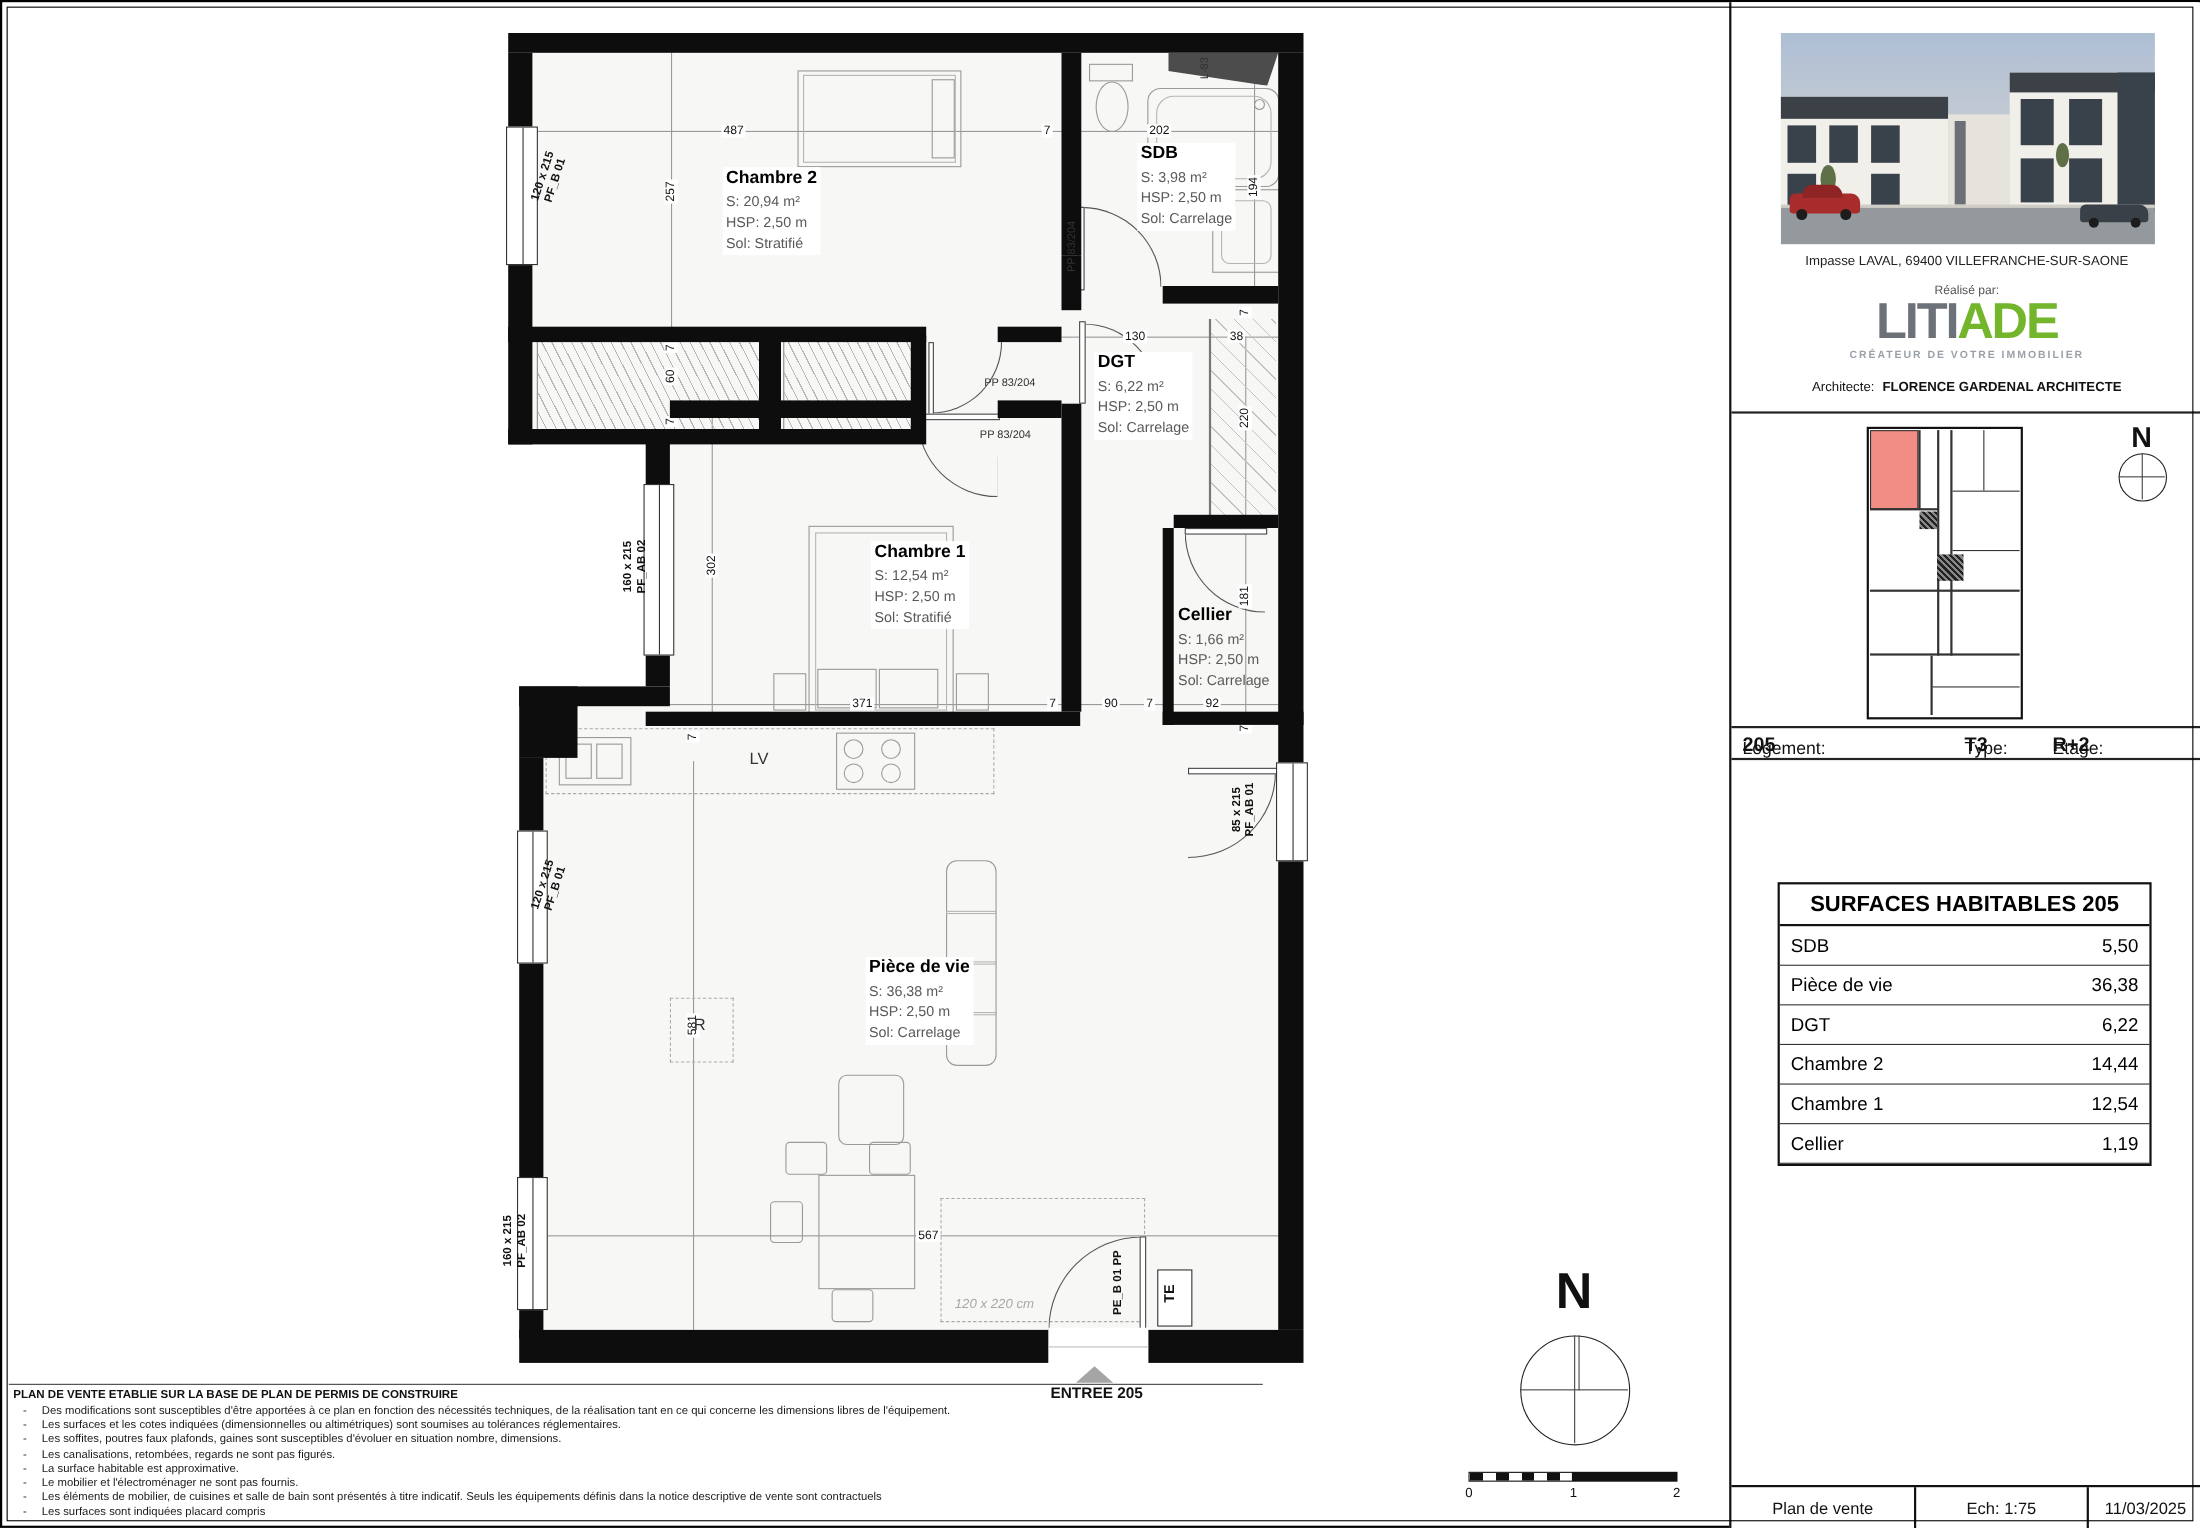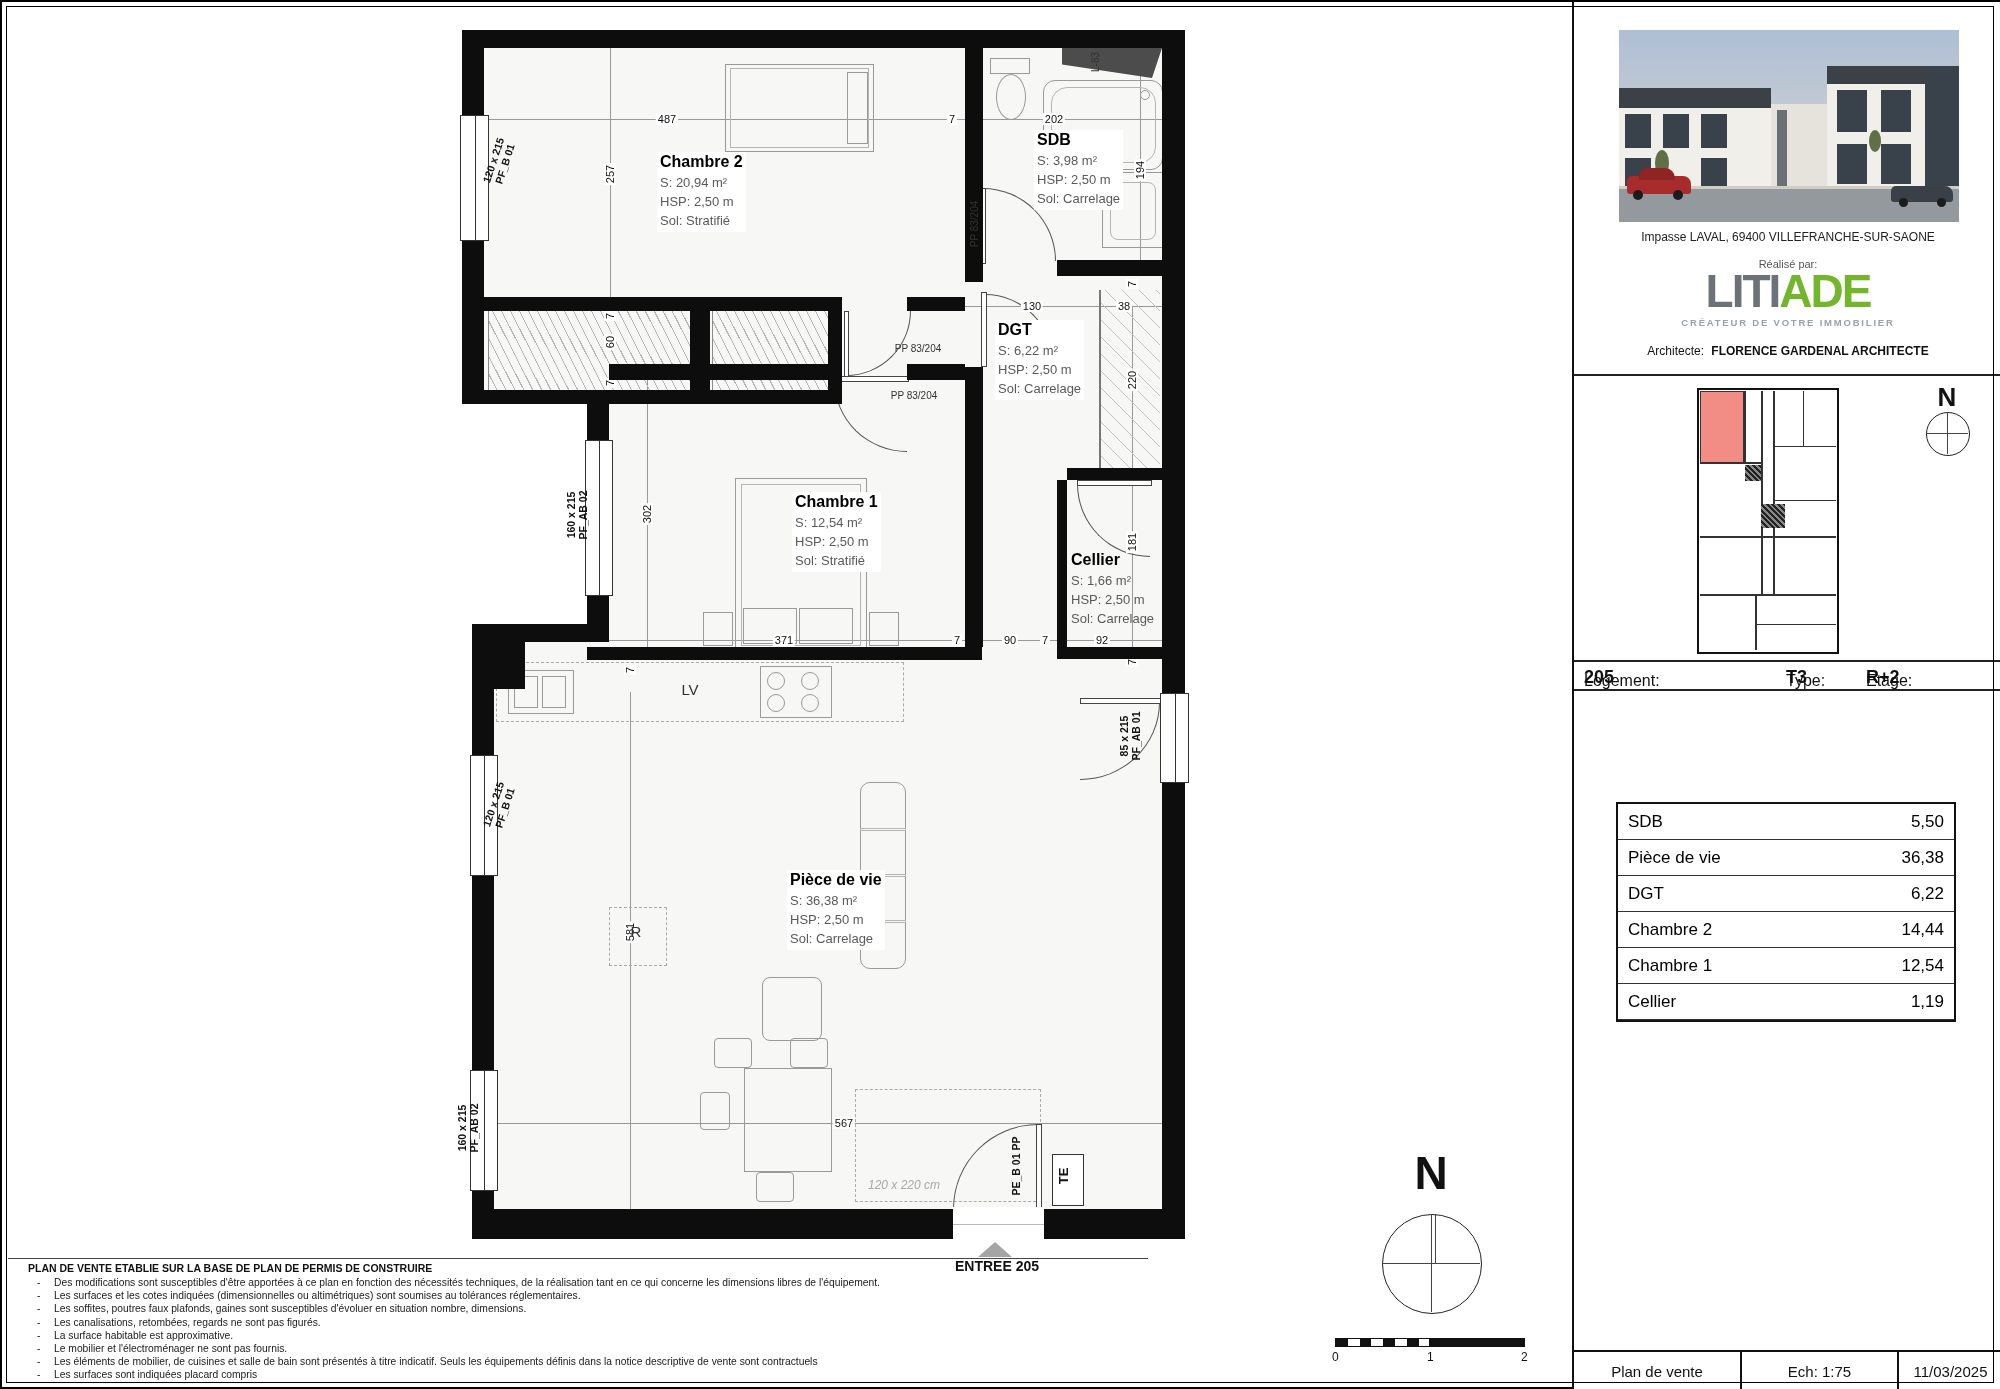--- a/index.html
+++ b/index.html
@@ -50,21 +50,21 @@
   
   .ncap{position:absolute;font-weight:bold;color:#111;text-align:center;z-index:10;}
   .ncircle{position:absolute;border:1.5px solid #222;border-radius:50%;z-index:10;}
   .nline{position:absolute;background:#444;z-index:11;}
   #scalebar{position:absolute;z-index:10;}
   #scalebar .segA{position:absolute;left:0;top:0;width:95px;height:9px;border:1px solid #111;box-sizing:border-box;
     background:repeating-linear-gradient(90deg,#111 0 11.8px,#fff 11.8px 23.6px);}
   #scalebar .segB{position:absolute;left:95px;top:0;width:95px;height:9px;background:#111;}
   #scalebar span{position:absolute;top:12px;font-size:12px;color:#111;}
   
-  #notes{position:absolute;left:26px;top:1260px;width:1080px;z-index:10;}
+  #notes{position:absolute;left:10px;top:1260px;width:1080px;z-index:10;}
   #notes .ntitle{font-size:10.5px;font-weight:bold;color:#111;margin-bottom:2px;}
   .note-row{display:flex;font-size:10.3px;color:#1a1a1a;line-height:13.2px;}
   .note-row .dash{width:26px;flex:0 0 26px;padding-left:9px;box-sizing:border-box;}
   #notes-topline{position:absolute;left:6px;top:1256px;width:1140px;height:1px;background:#444;z-index:9;}
   
   #sidebar{position:absolute;left:1570px;top:0;width:430px;height:1389px;border-left:2px solid #111;
     box-sizing:border-box;background:#fff;z-index:15;}
   #photo{position:absolute;left:45px;top:28px;width:340px;height:192px;overflow:hidden;
     background:linear-gradient(180deg,#aebfd4 0%,#c9cdd2 55%,#d8d2c8 75%,#b9b5ae 100%);}
   .bld{position:absolute;background:#f1efe9;}
@@ -445,20 +445,21 @@
     <div class="nline" style="left:352px;top:431px;width:42px;height:1px;"></div>
     <div class="nline" style="left:373px;top:410px;width:1px;height:42px;"></div>
 
     <div id="unitstrip">
       <span style="left:10px;"><span>Logement:</span> <b>205</b></span>
       <span style="left:212px;"><span>Type:</span><b>T3</b></span>
       <span style="left:292px;"><span>Etage:</span> <b>R+2</b></span>
     </div>
 
     <div id="surftable">
+      <div class="ttl">SURFACES HABITABLES  205</div>
       <div id="tbody">
           <div class="trow">
             <span>SDB</span>
             <span>5,50</span>
           </div>
           <div class="trow">
             <span>Pièce de vie</span>
             <span>36,38</span>
           </div>
           <div class="trow">

